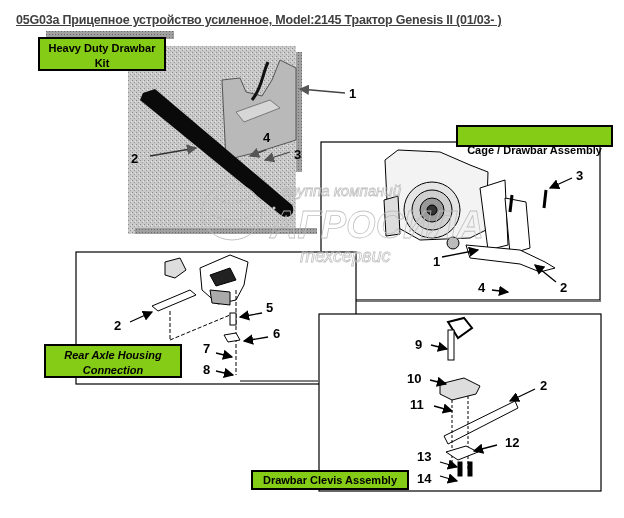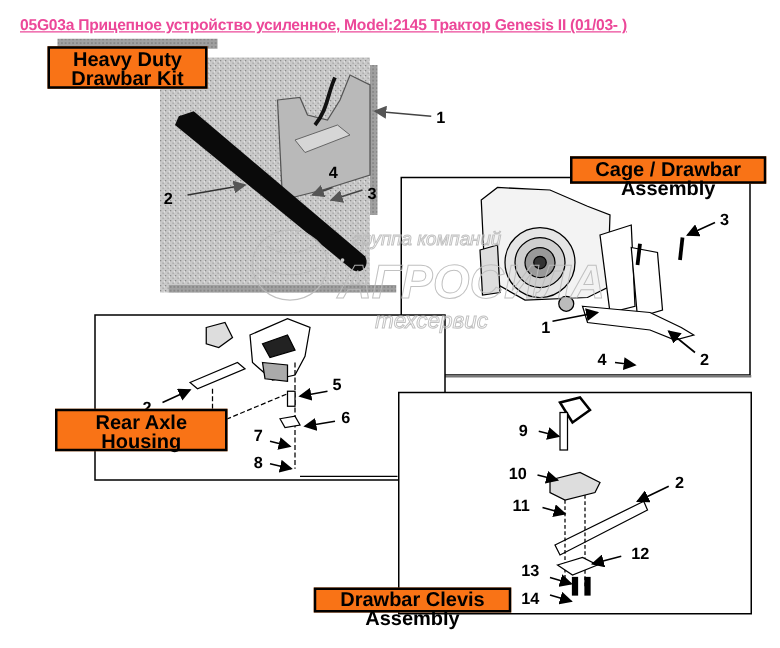--- a/index.html
+++ b/index.html
@@ -1,19 +1,19 @@
 <!DOCTYPE html>
 <html><head>
 <meta charset="utf-8">
 <style>
   html, body { margin:0; padding:0; background:#ffffff; }
   body { width:624px; height:518px; position:relative; overflow:hidden; font-family:"Liberation Sans", sans-serif; }
-  .title { position:absolute; left:16px; top:13px; font-size:12.5px; font-weight:bold; color:#ec4899; text-decoration:underline; white-space:nowrap; letter-spacing:-0.2px;text-align:right; }
+  .title { position:absolute; left:16px; top:13px; font-size:12.5px; font-weight:bold; color:#404040; text-decoration:underline; white-space:nowrap; letter-spacing:-0.2px;text-align:right; }
   svg.diagram { position:absolute; left:0; top:0; }
-  .lbl-box { position:absolute; background:#f97316; border:2px solid #000; font-weight:bold; color:#000; text-align:center; font-size:16px; line-height:15px; box-sizing:border-box; }
+  .lbl-box { position:absolute; background:#84cc16; border:2px solid #000; font-weight:bold; color:#000; text-align:center; font-size:11px; line-height:15px; box-sizing:border-box; }
   .num { font-family:"Liberation Sans", sans-serif; font-weight:bold; font-size:13px; fill:#000; }
   .wm { font-family:"Liberation Sans", sans-serif; font-style:italic; fill:none; stroke:#bbb; stroke-width:0.8; }
 </style>
 </head>
 <body>
 
 <div class="title">05G03a Прицепное устройство усиленное, Model:2145 Трактор Genesis II (01/03- )</div>
 
 <svg class="diagram" width="624" height="518" viewBox="0 0 624 518">
   <defs>
@@ -149,21 +149,22 @@
     <path d="M212,196 C225,205 238,205 252,196 M210,214 C226,222 240,222 254,214" fill="none" stroke="#bbb" stroke-width="1"></path>
     <text class="wm" x="282" y="196" font-size="15">группа компаний</text>
     <text class="wm" x="270" y="238" font-size="38" font-weight="bold">АГРОСИЛА</text>
     <text class="wm" x="300" y="262" font-size="18">техсервис</text>
   </g>
 </svg>
 
 <div class="lbl-box" style="left:38px;top:37px;width:128px;height:34px;padding-top:2px;">
   <div>Heavy Duty Drawbar Kit</div>
 </div>
-<div class="lbl-box" style="left:456px;top:125px;width:157px;height:22px;padding-top:2px;text-align:center;">
+<div class="lbl-box" style="left:456px;top:125px;width:157px;height:22px;padding-top:16px;text-align:center;">
   <div>Cage / Drawbar Assembly</div>
 </div>
-<div class="lbl-box" style="left:44px;top:327px;width:138px;height:34px;padding-top:2px;">
+<div class="lbl-box" style="left:44px;top:344px;width:138px;height:34px;padding-top:2px;font-style:italic;">
   <div>Rear Axle Housing</div>
+  <div>Connection</div>
 </div>
 <div class="lbl-box" style="left:251px;top:422px;width:158px;height:20px;padding-top:1px;margin-top:48px;">
   <div>Drawbar Clevis Assembly</div>
 </div>
 
 </body></html>

